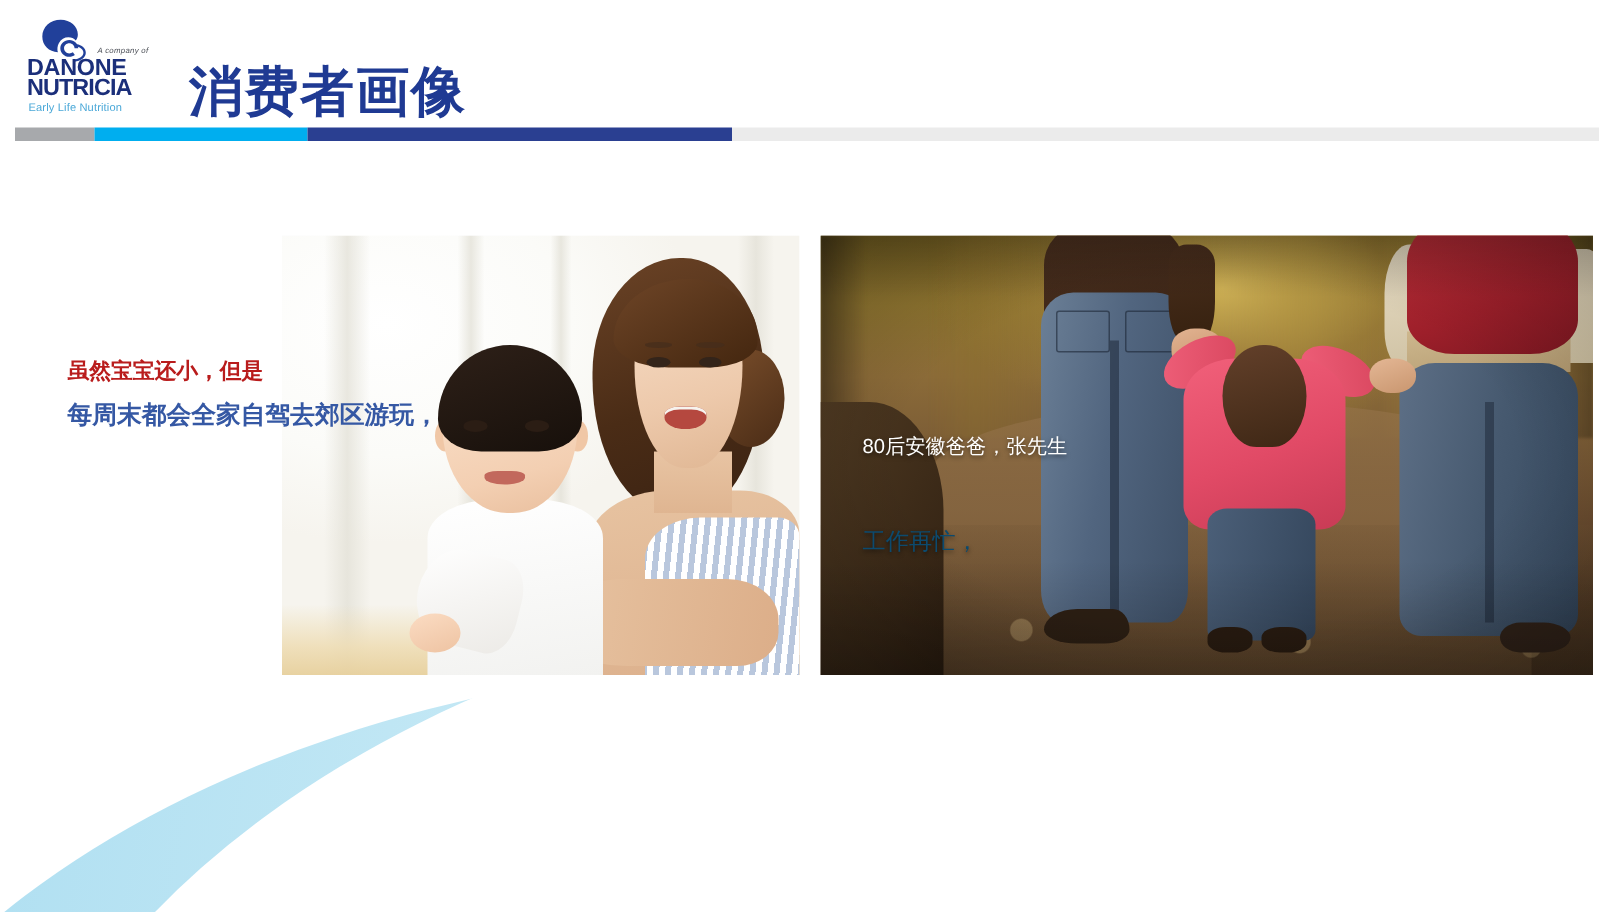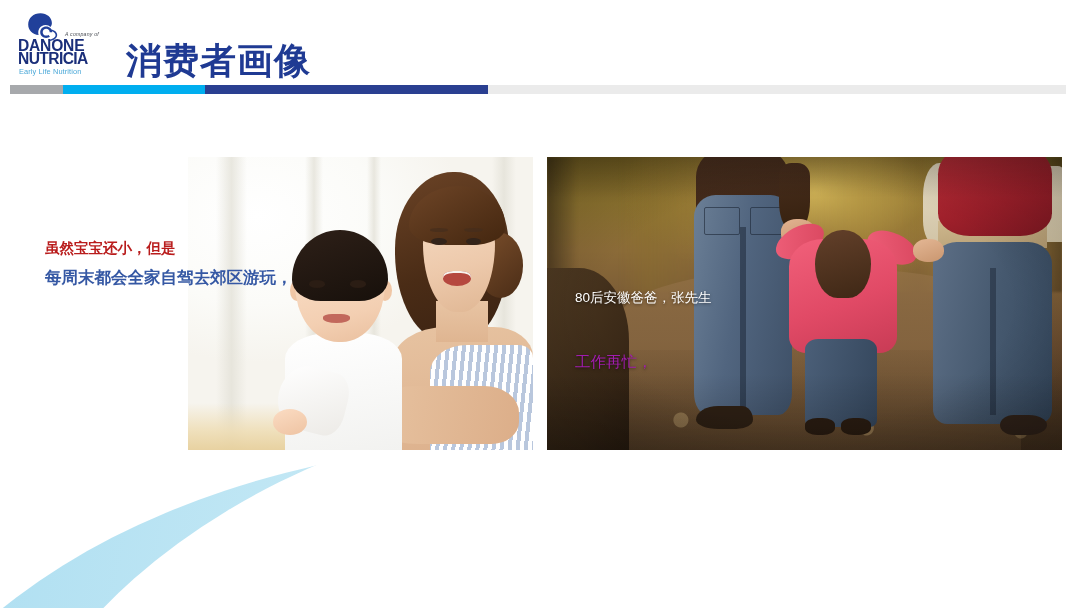--- a/index.html
+++ b/index.html
@@ -493,21 +493,21 @@
   .tr-line {
     font-size: 13.5px;
     line-height: 26px;
     color: #ffffff;
     white-space: nowrap;
   }
   .tr-gap { height: 36px; }
   .tr-hl {
     font-size: 15.5px;
     line-height: 30px;
-    color: #a21caf;
+    color: #0c4a6e;
     white-space: nowrap;
   }
 </style>
 </head>
 <body>
 
 <div id="slide">
 
   <div id="header">
 

